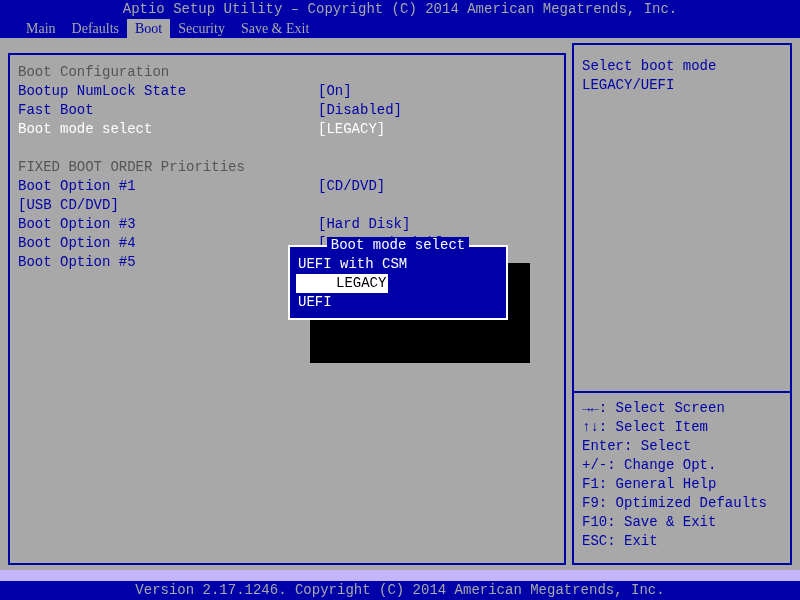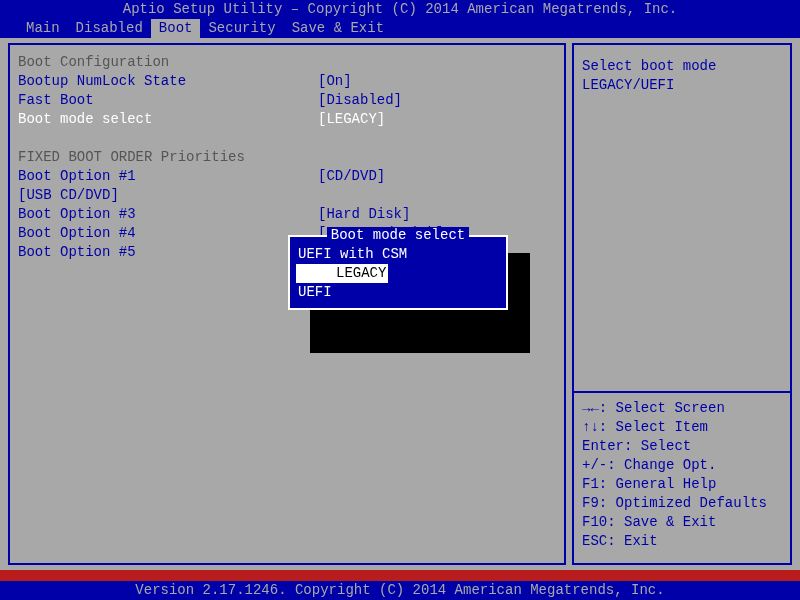--- a/index.html
+++ b/index.html
@@ -7,38 +7,39 @@
     width: 800px;
     height: 600px;
     background: #000;
     font-family: "Courier New", monospace;
     font-size: 14px;
     overflow: hidden;
   }
   .screen {
     width: 800px;
     height: 600px;
-    background: #b91c1c;
+    background: #c4b5fd;
     display: flex;
     flex-direction: column;
   }
   .title-bar {
     height: 19px;
     background: #0000a8;
     color: #a8a8a8;
     text-align: center;
     line-height: 19px;
   }
   .menu-bar {
     height: 19px;
     background: #0000a8;
     color: #a8a8a8;
     display: flex;
     padding-left: 18px;
     line-height: 19px;
+    font-family: Liberation Serif, serif;
   }
   .menu-item {
     padding: 0 8px;
     cursor: pointer;
   }
   .menu-item.active {
     background: #a8a8a8;
     color: #0000a8;
   }
   .content-area {
@@ -48,20 +49,21 @@
     display: flex;
     gap: 6px;
     min-height: 0;
   }
   .main-panel {
     flex: 1;
     border: 2px solid #0000a8;
     padding: 8px 8px;
     position: relative;
     color: #0000a8;
+    margin-top: 10px;
   }
   .side-panel {
     width: 220px;
     border: 2px solid #0000a8;
     padding: 12px 8px;
     color: #0000a8;
     display: flex;
     flex-direction: column;
   }
   .footer {
@@ -132,21 +134,21 @@
 </style>
 </head>
 <body>
 
 <div class="screen">
 
   <div class="title-bar">Aptio Setup Utility – Copyright (C) 2014 American Megatrends, Inc.</div>
 
   <div class="menu-bar">
     <div class="menu-item">Main</div>
-    <div class="menu-item">Disabled</div>
+    <div class="menu-item">Defaults</div>
     <div class="menu-item active">Boot</div>
     <div class="menu-item">Security</div>
     <div class="menu-item">Save &amp; Exit</div>
   </div>
 
   <div class="content-area">
 
     <div class="main-panel">
 
       <div class="row heading">

